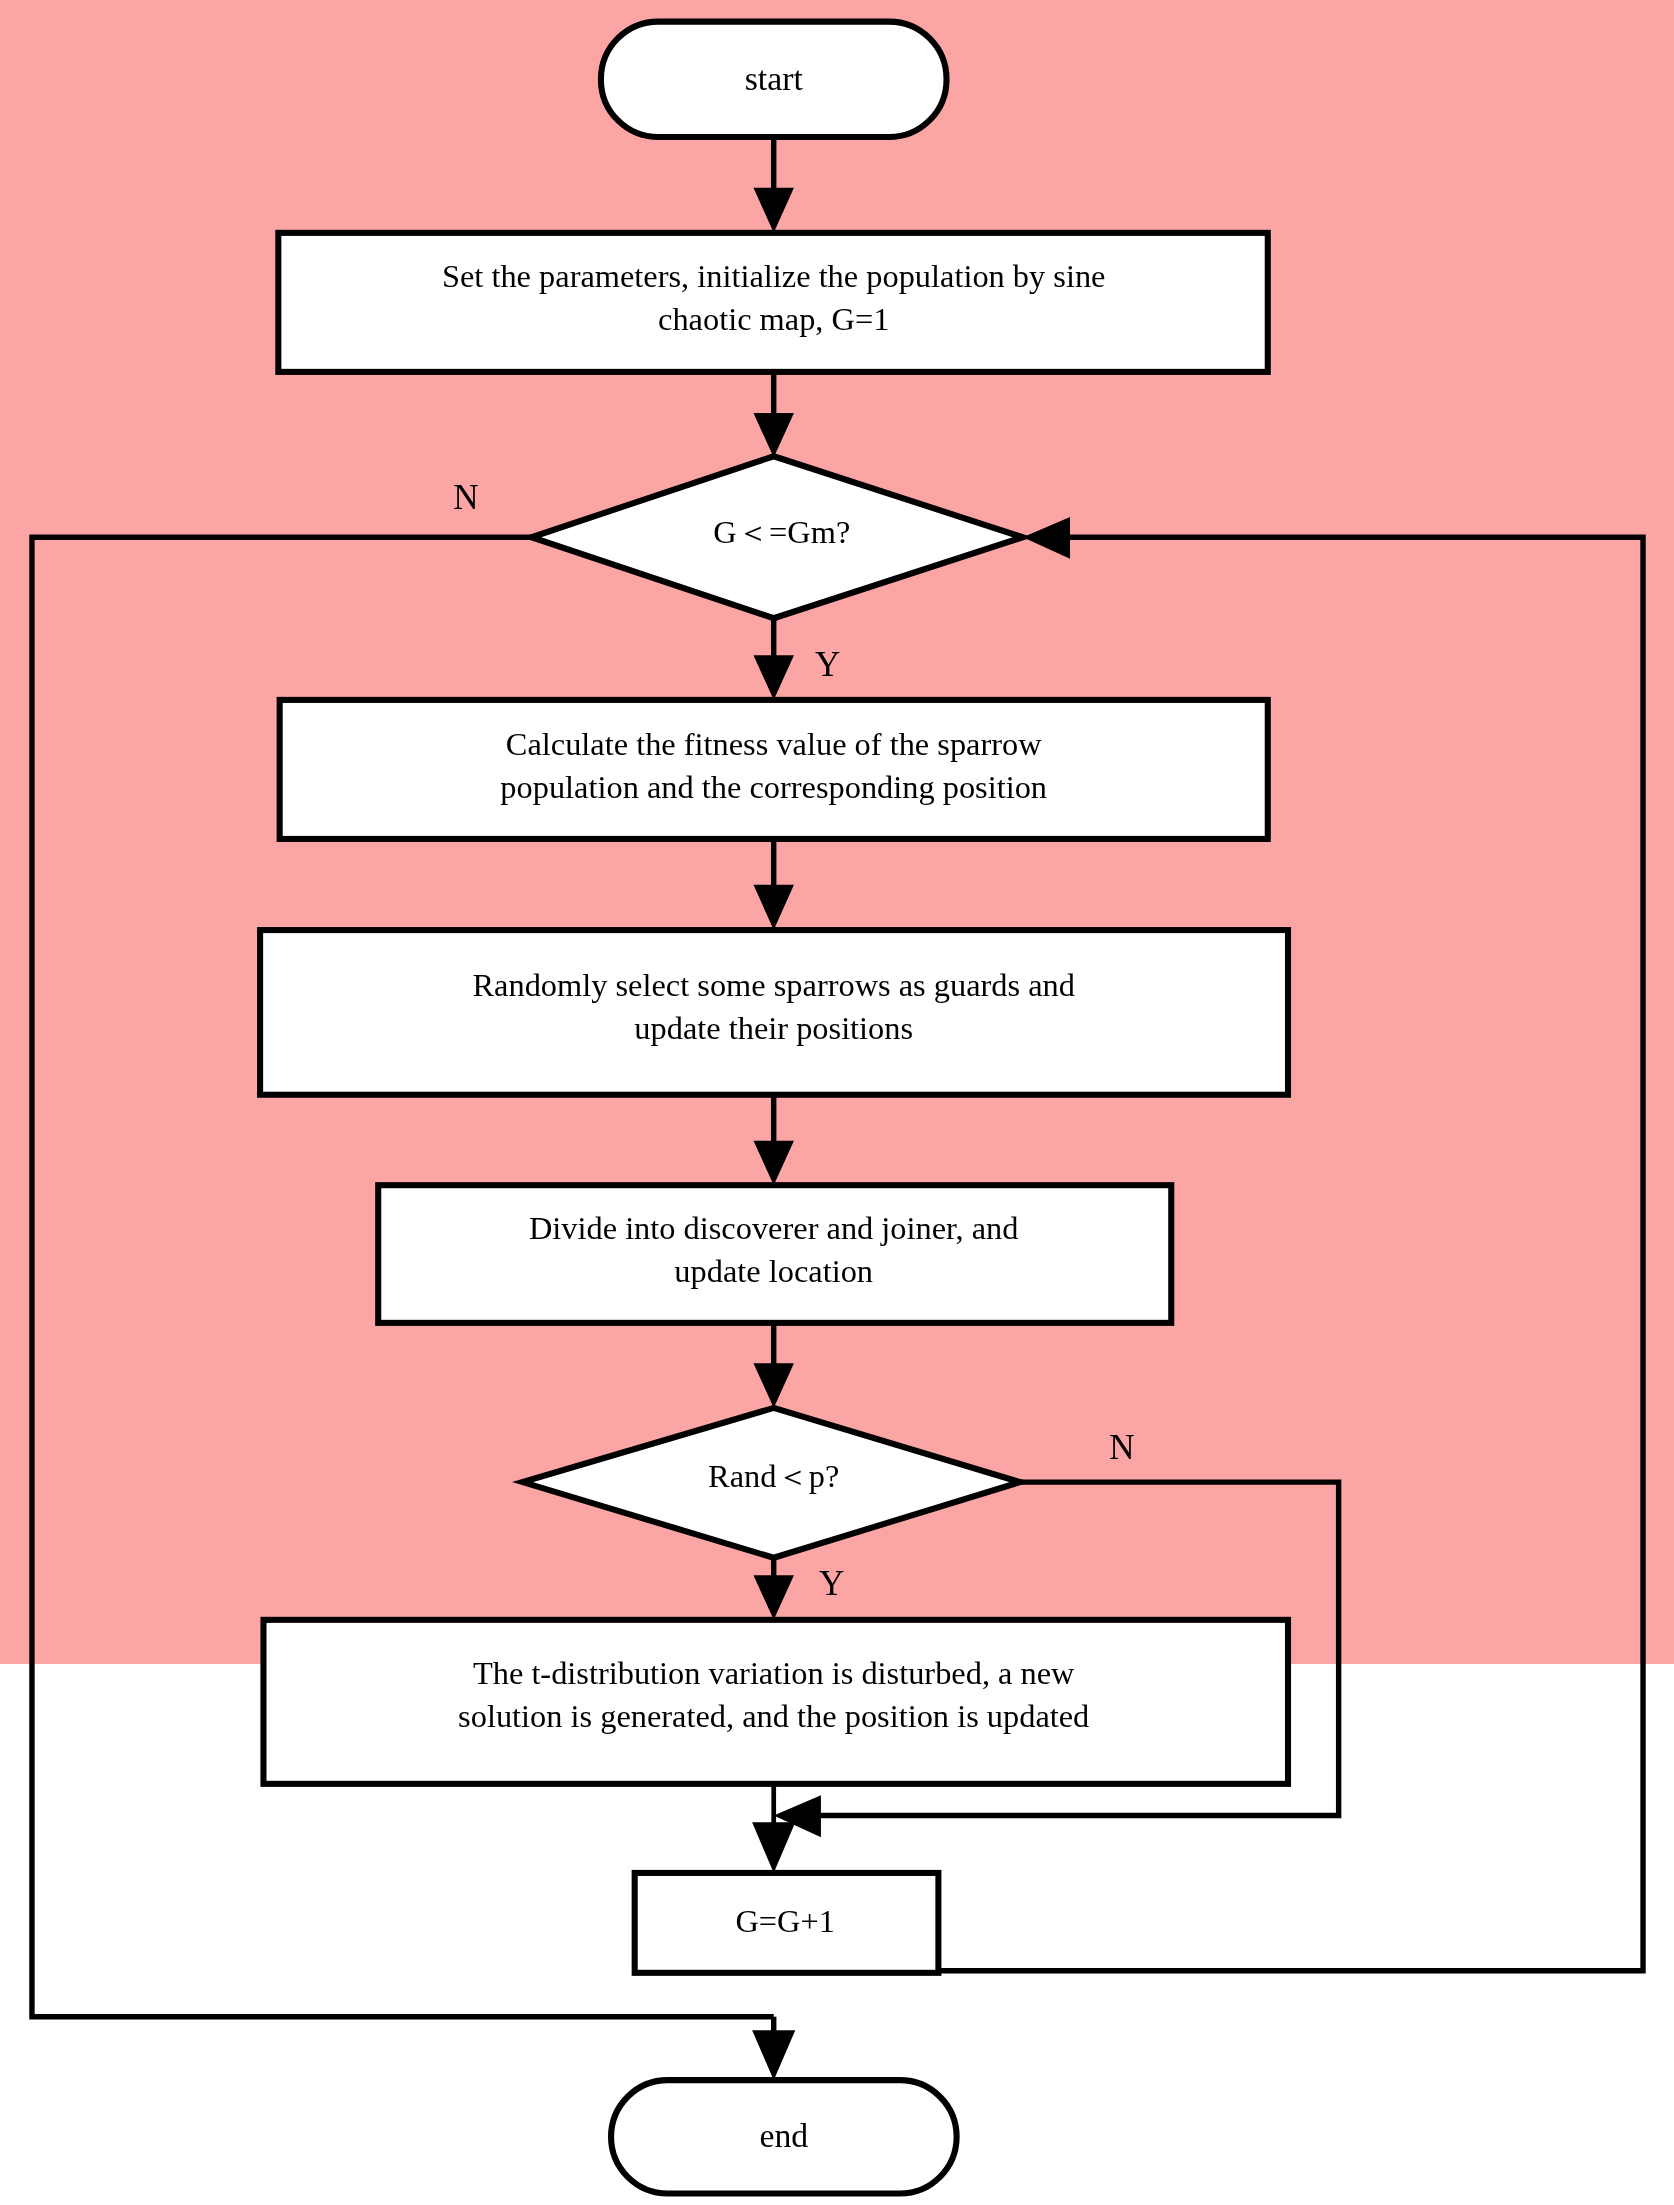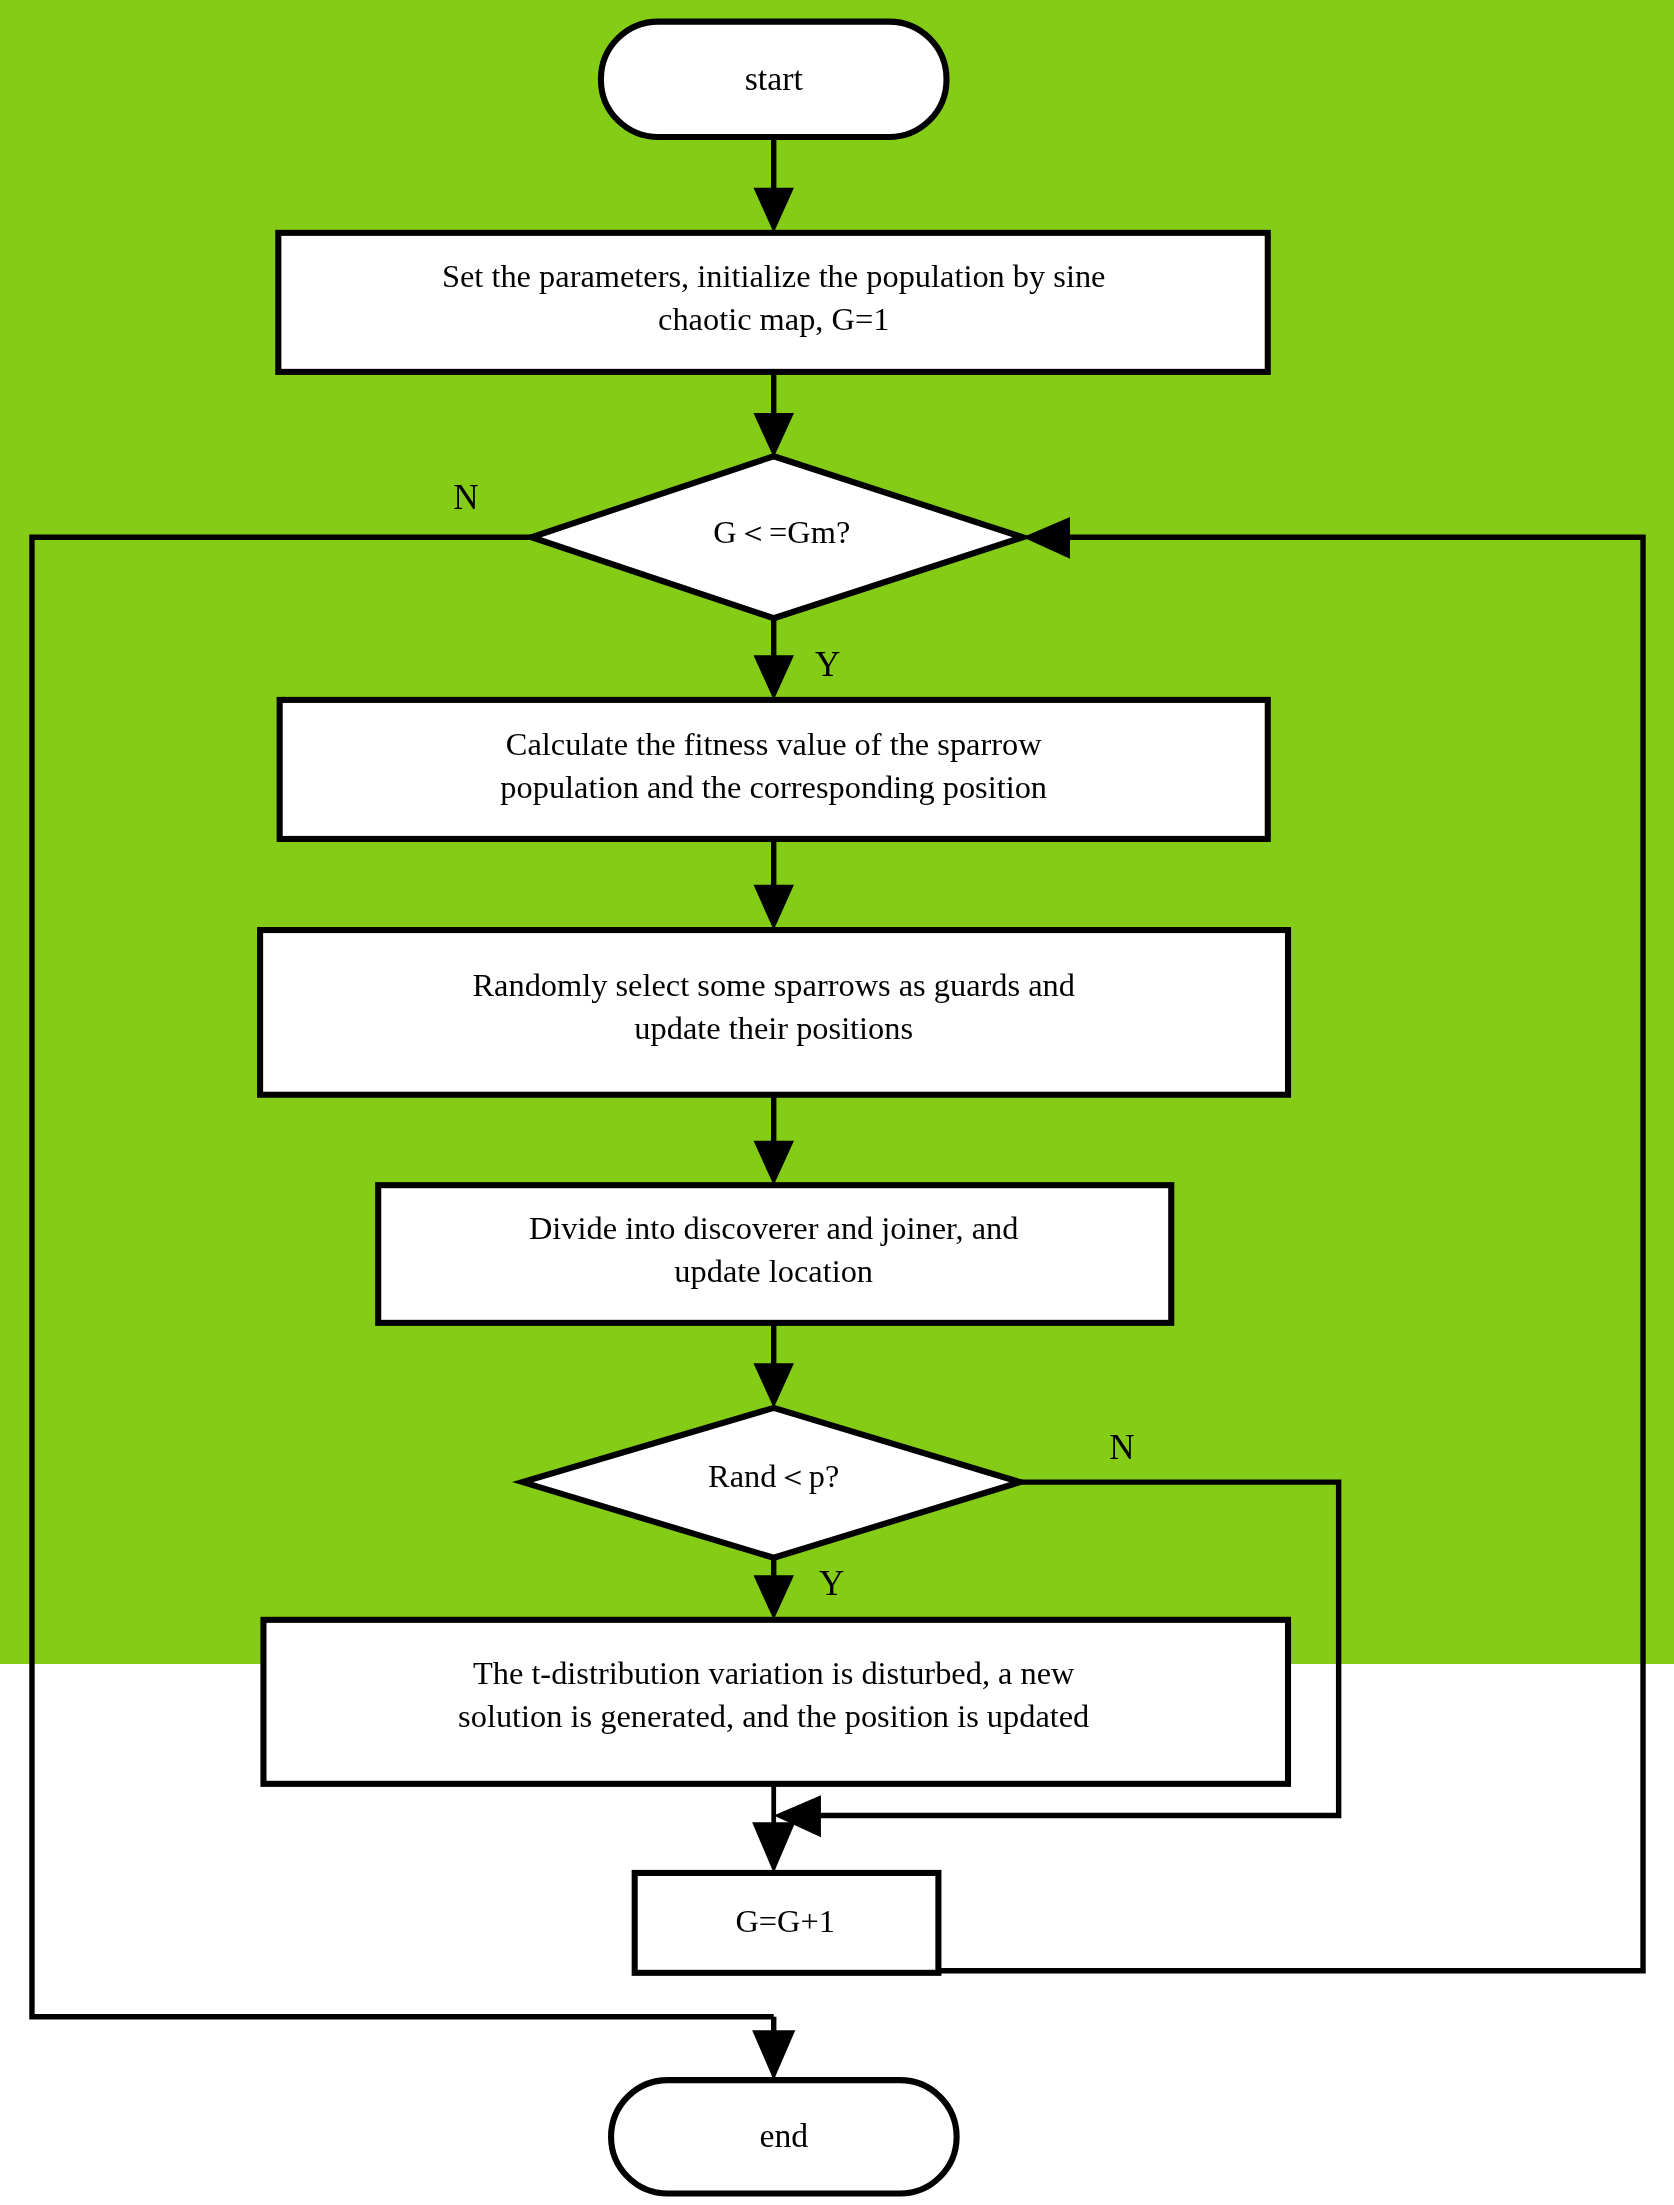--- a/index.html
+++ b/index.html
@@ -10,21 +10,21 @@
   body {
     width: 1675px;
     height: 2205px;
     font-family: "Liberation Serif", "DejaVu Serif", serif;
     overflow: hidden;
   }
   #flowchart-root {
     position: relative;
     width: 1675px;
     height: 1664px;
-    background: #84cc16;
+    background: #fca5a5;
   }
   svg#flow-svg {
     display: block;
     width: 1675px;
     height: 2205px;
   }
   .node-shape {
     fill: #ffffff;
     stroke: #000000;
     stroke-width: 9;

